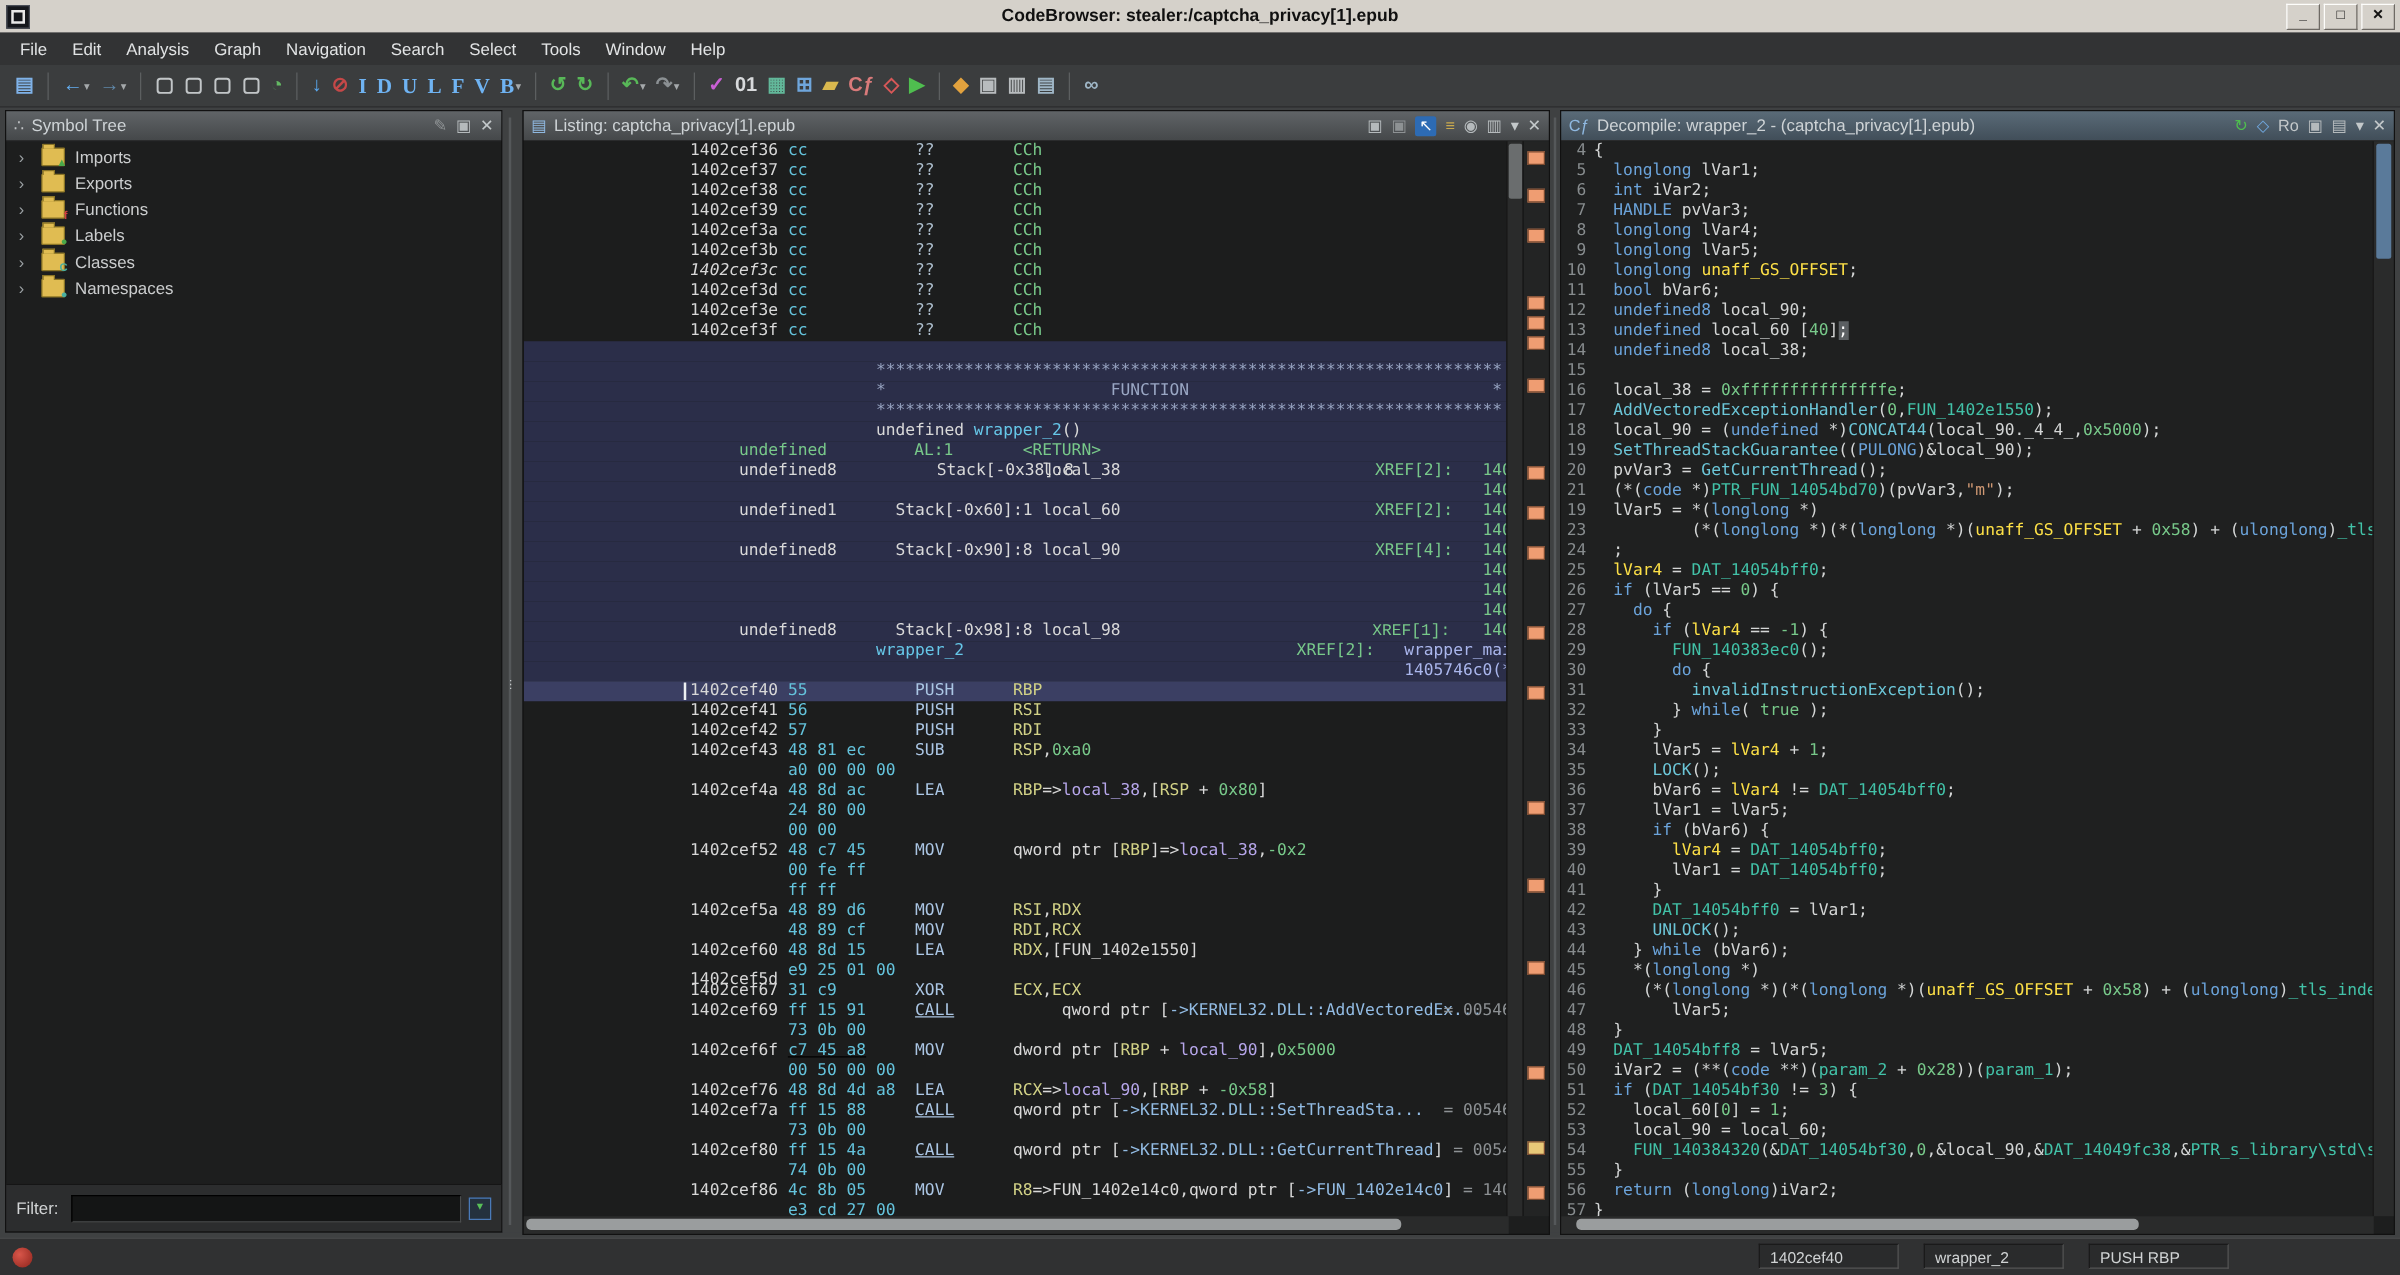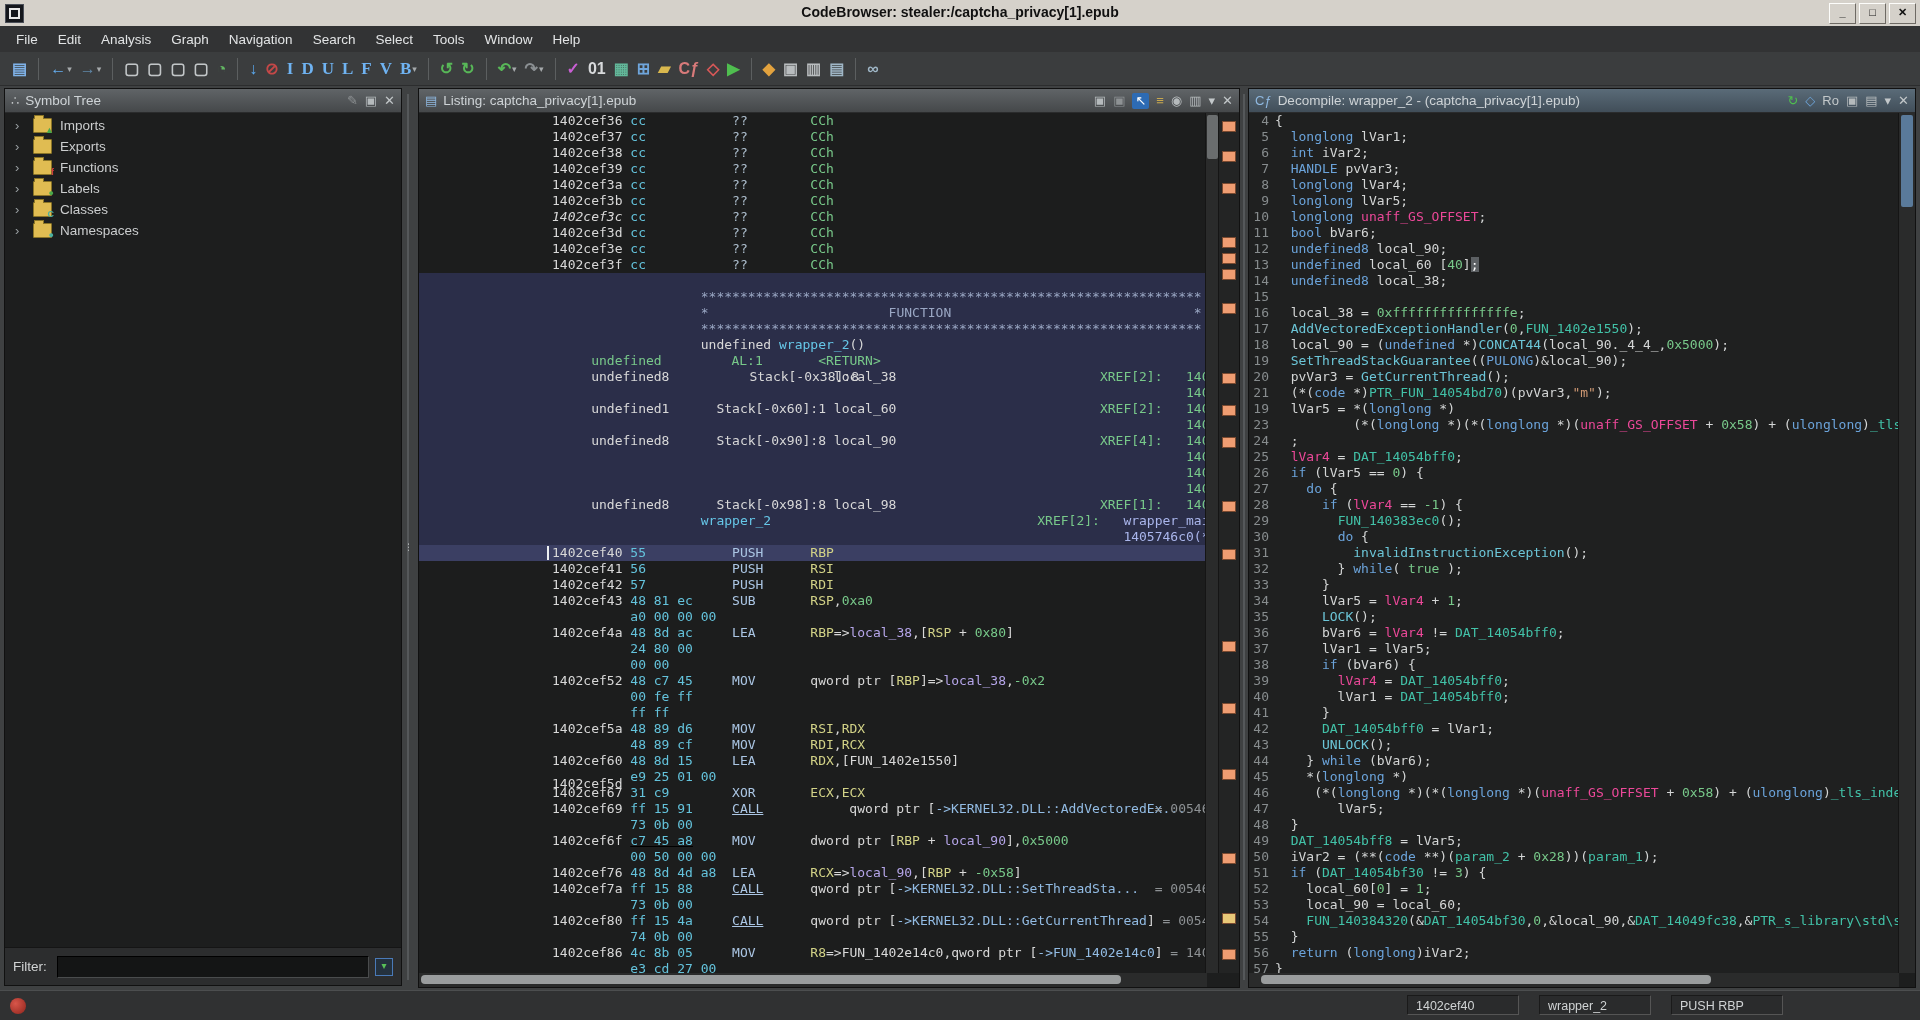--- a/index.html
+++ b/index.html
@@ -87,21 +87,21 @@
                border-left:1px solid #151515;}
   .mark{position:absolute;left:3px;width:12px;height:9px;border:1px solid #7a4a30;}
   #lst-hscroll{position:absolute;left:0;bottom:0;width:788px;height:14px;background:#2a2b2b;}
   .hthumb{position:absolute;top:2px;height:9px;background:#9a9d9e;border-radius:4px;}
   
   #dc-body{position:absolute;left:0;top:24px;right:16px;bottom:14px;overflow:hidden;
            font-family:"DejaVu Sans Mono",monospace;font-size:13px;background:#1f2020;}
   .dcl{height:16px;white-space:pre;}
   .dc-num{display:inline-block;width:20px;text-align:right;color:#878c8e;margin-right:6px;}
   .d-p{color:#d4d6d6}.d-t{color:#6ba3da}.d-k{color:#6ba3da}.d-g{color:#42c2a8}
-  .d-fn{color:#6cc6d8}.d-n{color:#78c98a}.d-s{color:#cf9873}.d-tan{color:#ec4899}
+  .d-fn{color:#6cc6d8}.d-n{color:#78c98a}.d-s{color:#cf9873}.d-tan{color:#fde047}
   .d-cursor{background:#5c6063;color:#fff}
   #dc-vscroll{position:absolute;right:0;top:24px;width:16px;bottom:14px;background:#2a2b2b;border-left:1px solid #151515;}
   #dc-vthumb{position:absolute;left:2px;right:2px;top:2px;height:92px;background:#5a7a9a;border-radius:2px;}
   #dc-hscroll{position:absolute;left:0;bottom:0;right:16px;height:14px;background:#2a2b2b;}
   
   #statusbar{position:absolute;left:0;top:990px;width:1920px;height:30px;background:#303132;
              border-top:1px solid #4c4e4f;}
   #ghidra-logo{position:absolute;left:10px;top:7px;width:16px;height:16px;border-radius:50%;
              background:radial-gradient(circle at 35% 35%,#d8564a,#8e241c);}
   .sb-box{position:absolute;top:4px;height:20px;background:#2a2b2c;border:1px solid #1a1a1a;
@@ -445,21 +445,21 @@
       <div class="lst b">
         <span class="ck" style="left: 98ch;"><span class="k-xr">140</span></span>
       </div>
       <div class="lst b">
         <span class="ck" style="left: 98ch;"><span class="k-xr">140</span></span>
       </div>
       <div class="lst b">
         <span class="ck" style="left: 22ch;"><span class="k-p">undefined8</span></span>
         <span class="ck" style="left: 38ch;"><span class="k-p">Stack[-0x98]:8</span></span>
         <span class="ck" style="left: 53ch;"><span class="k-p">local_98</span></span>
-        <span class="ck" style="left: 87ch;"><span class="k-xr">XREF[1]:</span></span>
+        <span class="ck" style="left: 87ch; font-family: Liberation Mono, monospace;"><span class="k-xr">XREF[1]:</span></span>
         <span class="ck" style="left: 98ch;"><span class="k-xr">140</span></span>
       </div>
       <div class="lst b">
         <span class="ck" style="left: 36ch;"><span class="k-fnm">wrapper_2</span></span>
         <span class="ck" style="left: 79ch;"><span class="k-xr">XREF[2]:</span></span>
         <span class="ck" style="left: 90ch;"><span class="k-xlav">wrapper_mai</span></span>
       </div>
       <div class="lst b">
         <span class="ck" style="left: 90ch;"><span class="k-xlav">1405746c0(*</span></span>
       </div>

